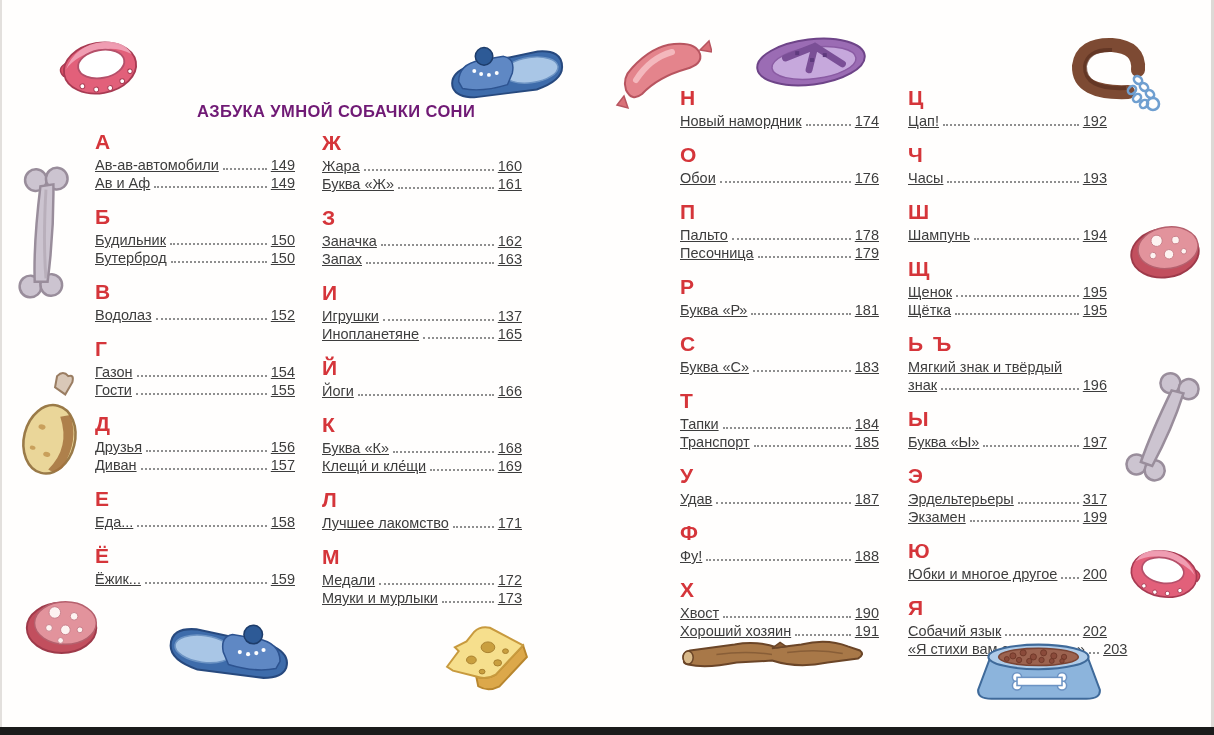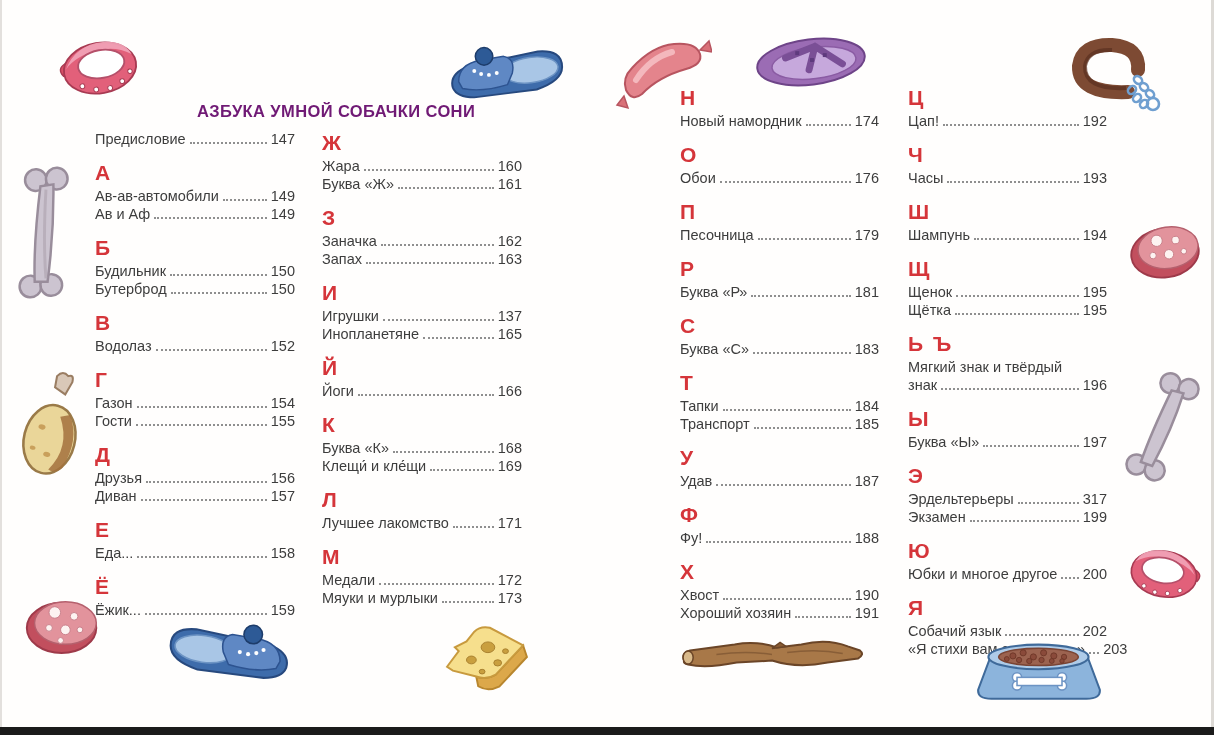--- a/index.html
+++ b/index.html
@@ -27,21 +27,21 @@
   #col-3 { left:908px; top:86px;  width:199px; }
 
   .section { margin-bottom:13px; }
   .letter {
     font-size:21px; line-height:24px; font-weight:bold;
     color:#d5353a; letter-spacing:2px; margin-bottom:2px;
   }
   .entry {
     display:flex; align-items:flex-end;
     font-size:14.5px; line-height:18px; height:18px;
-    color:#3d3d3d; white-space:nowrap; cursor:pointer;
+    color:#3d3d3d; white-space:nowrap; cursor:pointer;text-decoration:underline;
   }
   .entry .t { flex:0 0 auto; }
   .entry .leader {
     flex:1 1 auto; min-width:10px; margin:0 4px;
     border-bottom:2px dotted #8f8f8f; transform:translateY(-4px);
   }
   .entry .p { flex:0 0 auto; }
 
   .illus { position:absolute; }
   .illus svg { display:block; width:100%; height:100%; }
@@ -49,27 +49,20 @@
 </style>
 </head>
 <body>
 
 <div class="spread">
 
   <div class="page-title">АЗБУКА УМНОЙ СОБАЧКИ СОНИ</div>
 
   <div class="toc-col" id="col-0">
       <div class="section">
-        <div class="entry">
-          <span class="t">Предисловие</span>
-          <span class="leader"></span>
-          <span class="p">147</span>
-        </div>
-      </div>
-      <div class="section">
         <div class="letter">А</div>
         <div class="entry">
           <span class="t">Ав-ав-автомобили</span>
           <span class="leader"></span>
           <span class="p">149</span>
         </div>
         <div class="entry">
           <span class="t">Ав и Аф</span>
           <span class="leader"></span>
           <span class="p">149</span>
@@ -234,20 +227,25 @@
       <div class="section">
         <div class="letter">О</div>
         <div class="entry">
           <span class="t">Обои</span>
           <span class="leader"></span>
           <span class="p">176</span>
         </div>
       </div>
       <div class="section">
         <div class="letter">П</div>
+        <div class="entry">
+          <span class="t">Пальто</span>
+          <span class="leader"></span>
+          <span class="p">178</span>
+        </div>
         <div class="entry">
           <span class="t">Песочница</span>
           <span class="leader"></span>
           <span class="p">179</span>
         </div>
       </div>
       <div class="section">
         <div class="letter">Р</div>
         <div class="entry">
           <span class="t">Буква «Р»</span>

